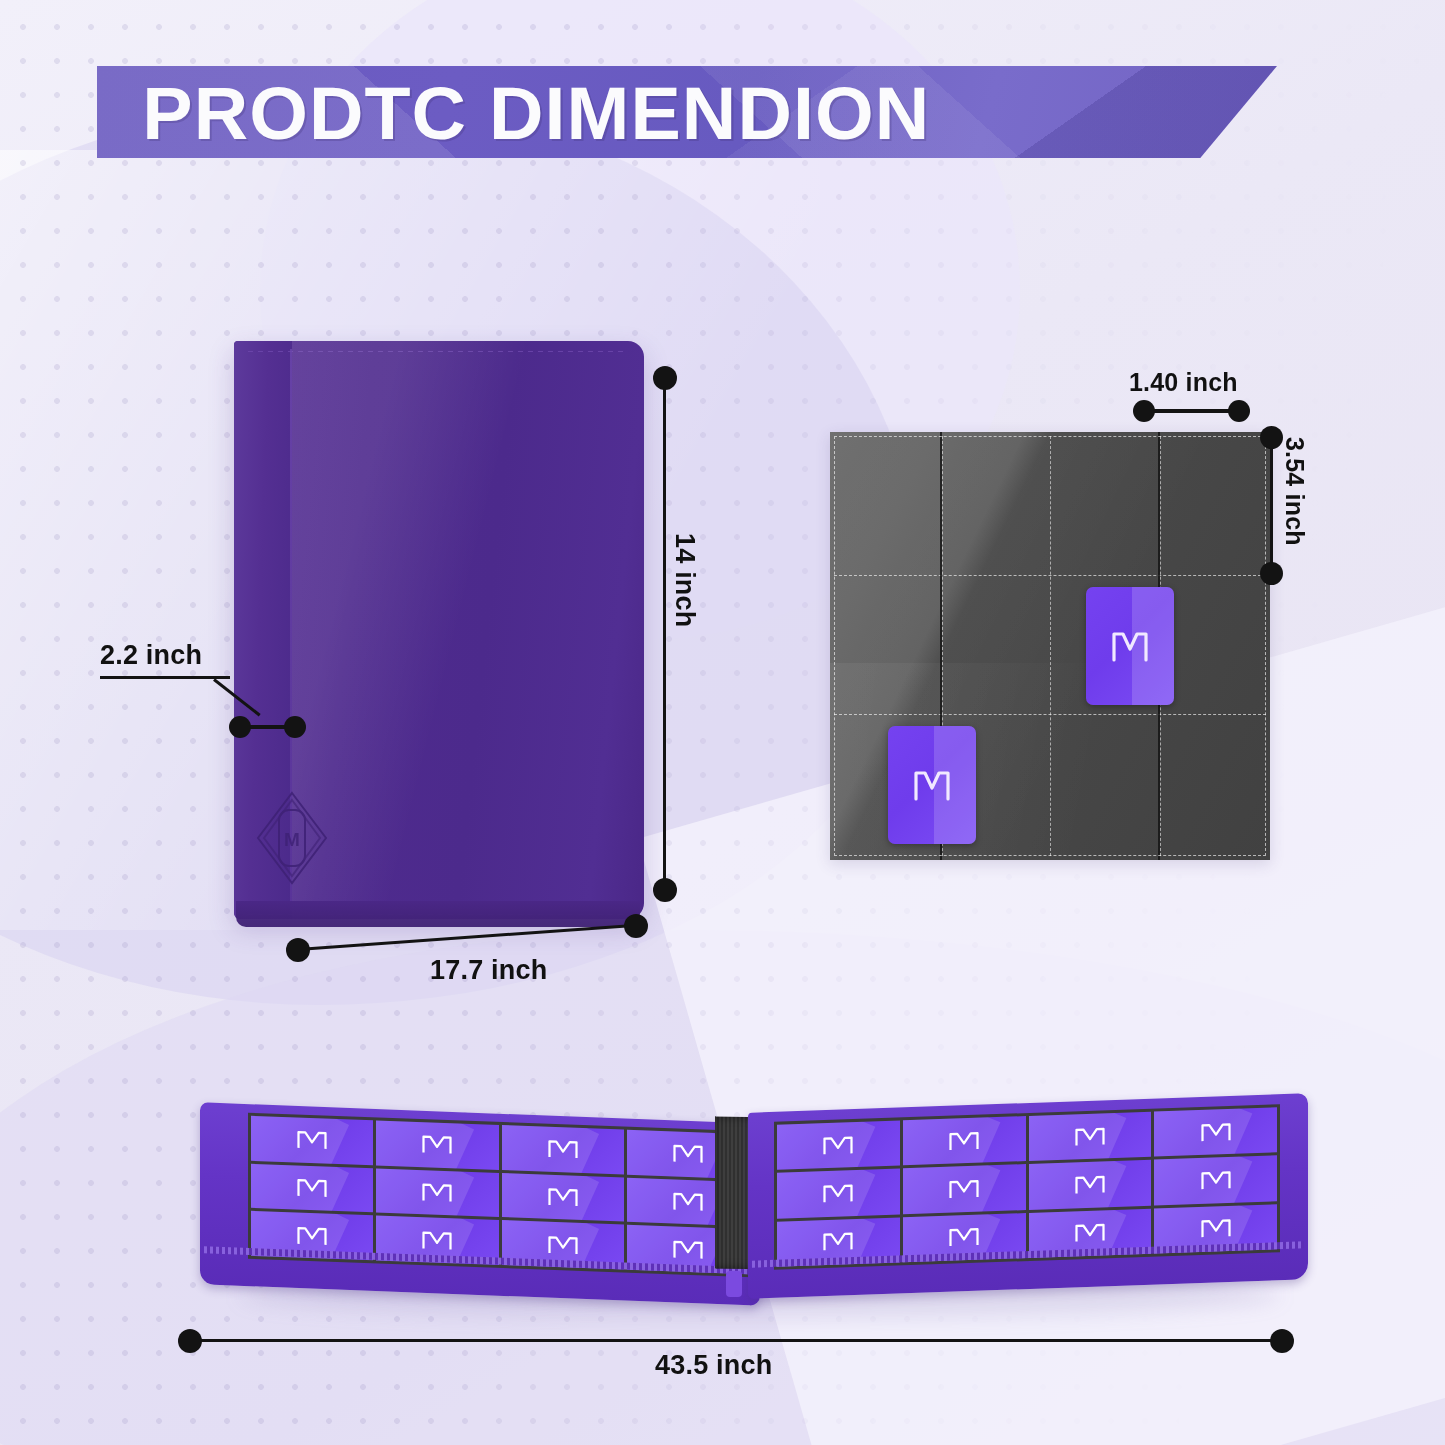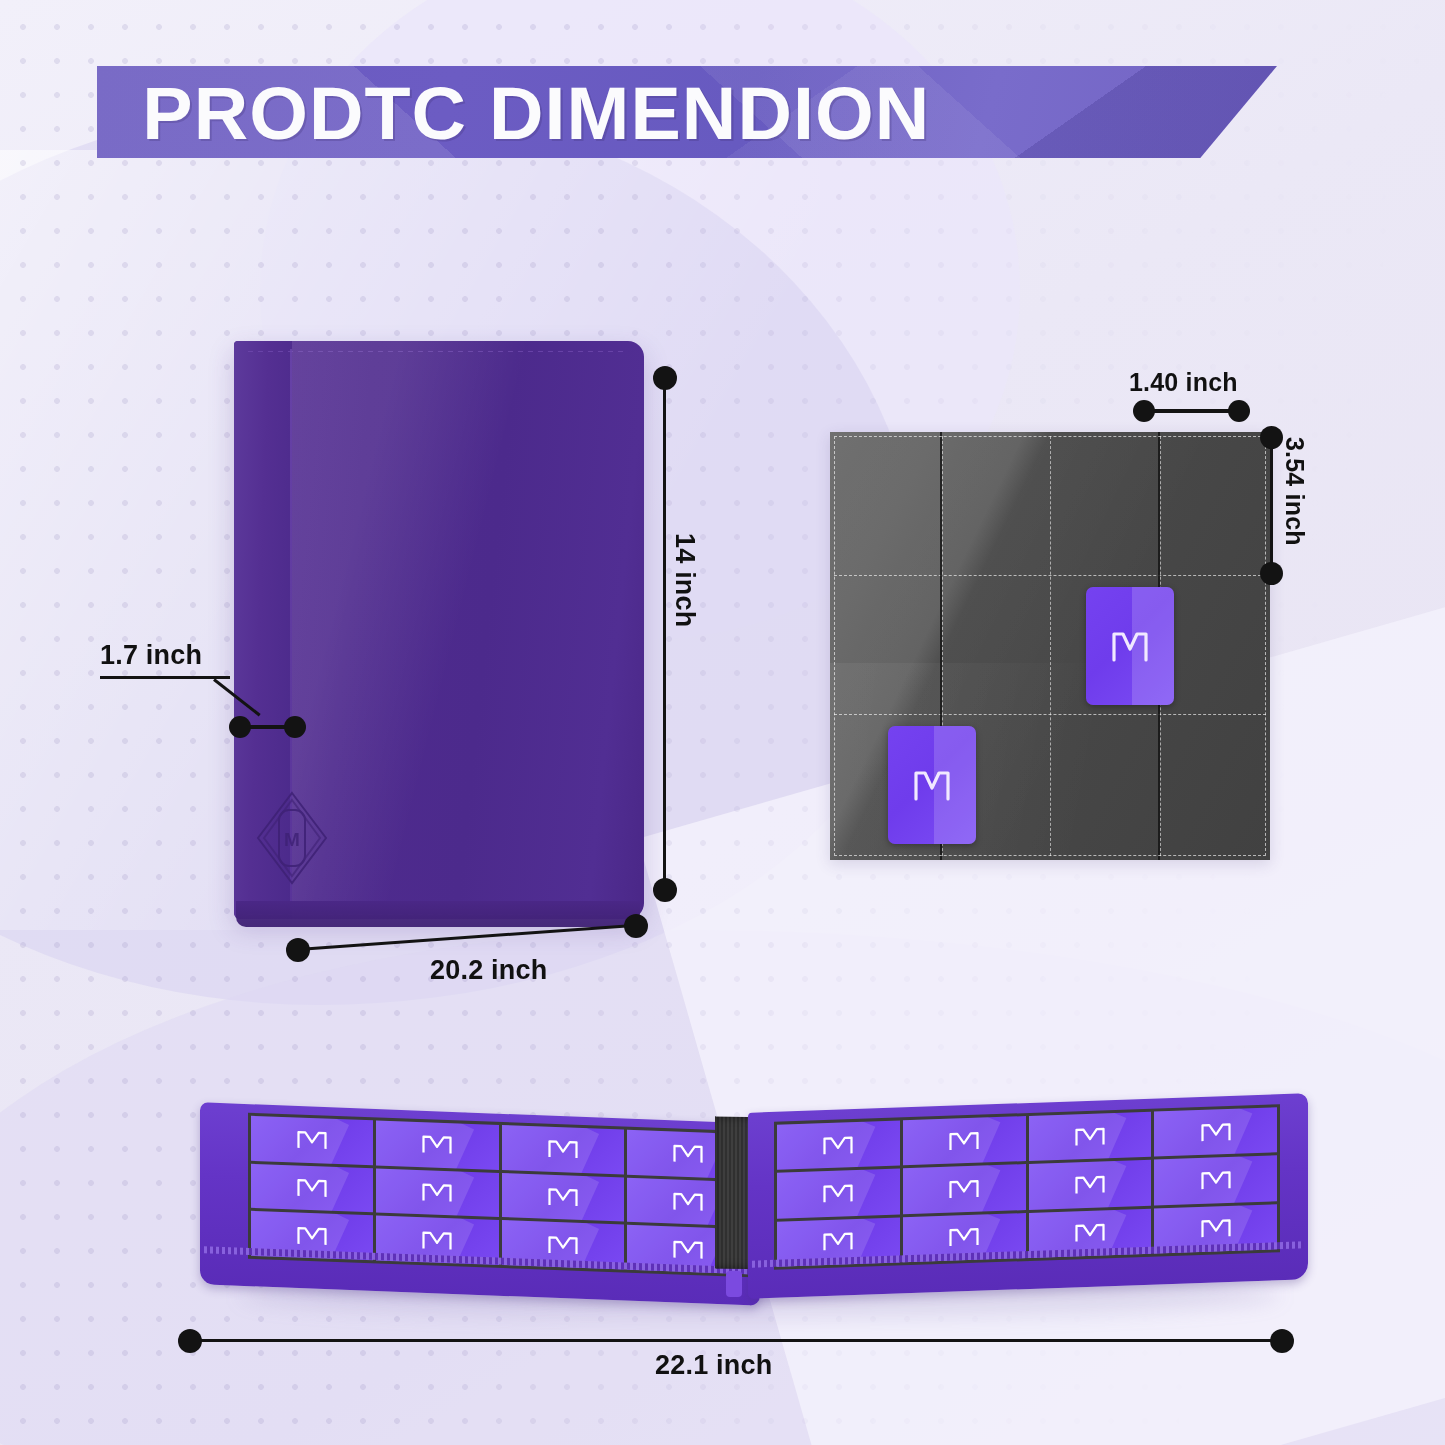--- a/index.html
+++ b/index.html
@@ -141,36 +141,36 @@
     <svg width="74" height="96" viewBox="0 0 74 96">
       <g fill="none" stroke="#3e2175" stroke-width="2" opacity="0.85">
         <path d="M37 3 L71 48 L37 93 L3 48 Z"></path>
         <path d="M37 10 L65 48 L37 86 L9 48 Z" opacity="0.7"></path>
         <rect x="24" y="20" width="26" height="56" rx="10"></rect>
       </g>
       <text x="37" y="56" text-anchor="middle" font-family="Liberation Sans, sans-serif" font-size="19" font-weight="700" fill="#3e2175" opacity="0.8">M</text>
     </svg>
   </div>
 
-  <div class="dim-label" style="left:100px;top:640px;">1.7 inch</div>
+  <div class="dim-label" style="left:100px;top:640px;">2.2 inch</div>
   <div class="dim-line" style="left:100px;top:676px;width:130px;height:3px;"></div>
   <div class="dim-line" style="left:214px;top:678px;width:58px;height:3px;transform:rotate(38deg);transform-origin:left center;"></div>
   <div class="dim-line" style="left:240px;top:725px;width:56px;height:4px;"></div>
   <div class="dot" style="left:229px;top:716px;width:22px;height:22px;"></div>
   <div class="dot" style="left:284px;top:716px;width:22px;height:22px;"></div>
 
   <div class="dim-line" style="left:663px;top:380px;width:3px;height:508px;"></div>
   <div class="dot" style="left:653px;top:366px;width:24px;height:24px;"></div>
   <div class="dot" style="left:653px;top:878px;width:24px;height:24px;"></div>
   <div class="dim-label rot90" style="left:700px;top:533px;">14 inch</div>
 
   <div class="dim-line" style="left:298px;top:948px;width:340px;height:3px;transform:rotate(-4.1deg);transform-origin:left center;"></div>
   <div class="dot" style="left:286px;top:938px;width:24px;height:24px;"></div>
   <div class="dot" style="left:624px;top:914px;width:24px;height:24px;"></div>
-  <div class="dim-label" style="left:430px;top:955px;">20.2 inch</div>
+  <div class="dim-label" style="left:430px;top:955px;">17.7 inch</div>
 
   <div class="pocket">
     <div class="pk-sheen"></div>
     <div class="pk-sheen2"></div>
 
     <div class="pk-hline" style="top:143px;"></div>
     <div class="pk-hline" style="top:282px;"></div>
     <div class="pk-vline" style="left:112px;"></div>
     <div class="pk-vline" style="left:220px;"></div>
     <div class="pk-vline" style="left:330px;"></div>
@@ -366,15 +366,15 @@
           </svg>
         </div>
     </div>
     <div class="zip-teeth" style="left:582px;top:156px;width:552px;transform:skewY(-2.0deg);"></div>
     <div class="dot" style="left:556px;top:176px;width:16px;height:26px;border-radius:4px;background:#7b4ae0;"></div>
   </div>
 
   <div class="dim-line" style="left:192px;top:1339px;width:1090px;height:3px;"></div>
   <div class="dot" style="left:178px;top:1329px;width:24px;height:24px;"></div>
   <div class="dot" style="left:1270px;top:1329px;width:24px;height:24px;"></div>
-  <div class="dim-label" style="left:655px;top:1350px;">22.1 inch</div>
+  <div class="dim-label" style="left:655px;top:1350px;">43.5 inch</div>
 
 </div>
 
 </body></html>

